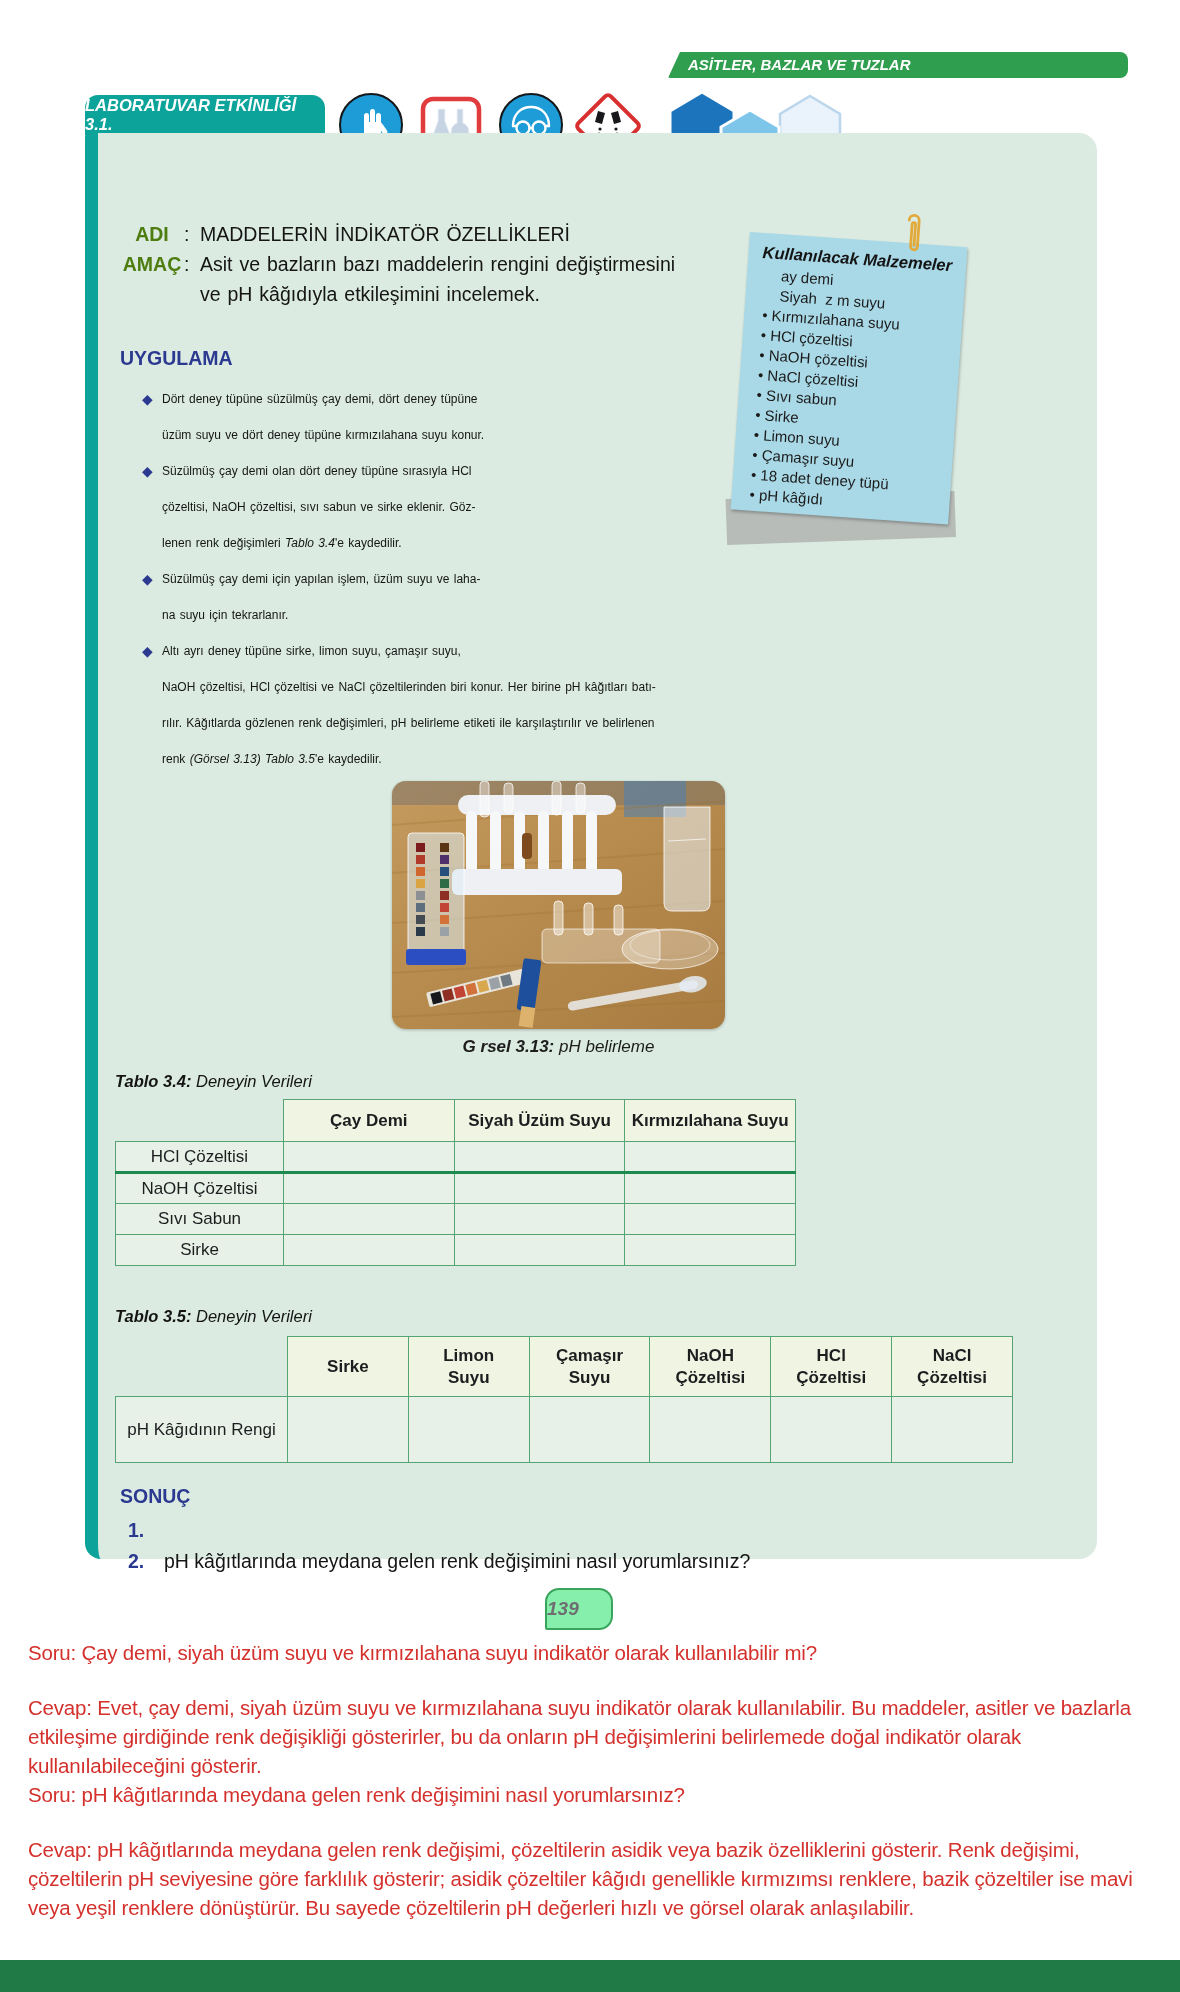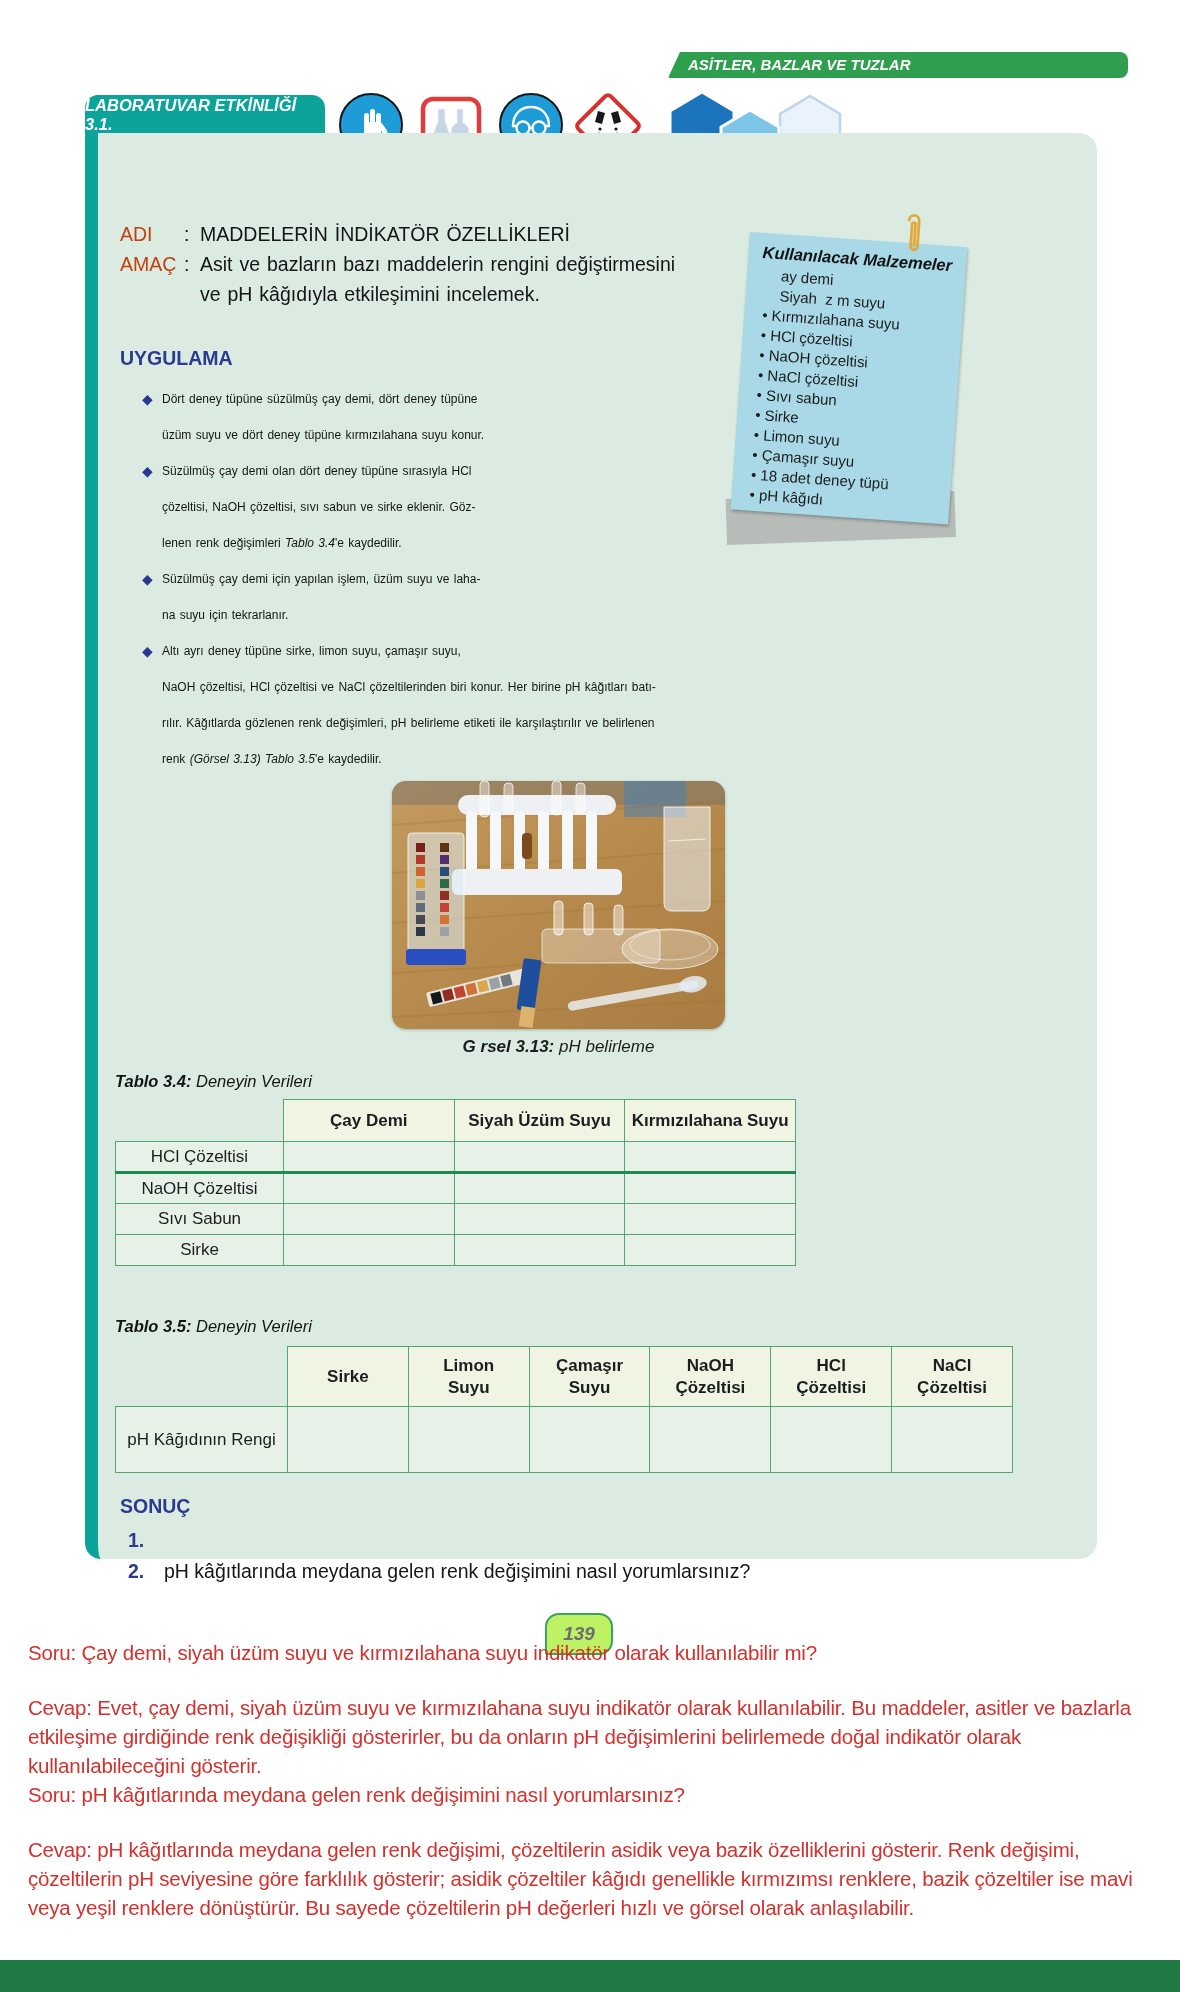--- a/index.html
+++ b/index.html
@@ -25,21 +25,21 @@
   .icon-corrosive{left:570px;top:88px;}
   .hexagons{left:664px;top:86px;}
 
   
   .card{position:absolute;left:85px;top:133px;width:1012px;height:1426px;background:#DBEBE1;
     border-left:13px solid #0BA39A;border-radius:4px 18px 18px 16px;box-sizing:border-box;
     padding:26px 30px 0 22px;color:#151515;}
 
   .meta{margin-top:60px;}
   .meta-row{display:flex;font-size:19.5px;line-height:30px;}
-  .meta-label{width:64px;font-weight:normal;color:#c2410c;flex:none;}
+  .meta-label{width:64px;font-weight:bold;color:#4d7c0f;flex:none;text-align:center;}
   .meta-colon{width:16px;flex:none;}
   .meta-value{flex:1;word-spacing:1.5px;}
 
   .section-heading{margin-top:34px;font-size:19.5px;line-height:30px;font-weight:bold;color:#2B3990;}
 
   .steps{margin-top:8px;}
   .step{display:flex;padding-left:22px;}
   .diamond{width:20px;flex:none;color:#2B3990;font-size:14px;line-height:36px;}
   .step-text{font-size:12px;line-height:36px;word-spacing:1px;}
   .step-text i{font-style:italic;}
@@ -58,21 +58,21 @@
   .paperclip{position:absolute;top:-36px;right:42px;}
 
   
   .photo{margin:4px 0 0 272px;width:333px;height:248px;border-radius:14px;overflow:hidden;
     box-shadow:0 1px 3px rgba(0,0,0,.25);}
   .fig-caption{width:333px;margin:6px 0 0 272px;text-align:center;font-size:17px;line-height:24px;color:#1c1c1c;}
   .bi{font-weight:bold;font-style:italic;text-align:right;}
   .it{font-style:italic;}
 
   .tbl-label{margin:10px 0 0 -5px;font-size:16.5px;line-height:24px;color:#141414;}
-  .tbl-label.second{margin-top:48px;}
+  .tbl-label.second{margin-top:38px;}
 
   .dtable{border-collapse:collapse;table-layout:fixed;margin-left:-5px;border-radius:6px;}
   .dtable td,.dtable th{border:1.6px solid #55A473;padding:0 4px;text-align:center;
     vertical-align:middle;color:#1c1d1f;box-sizing:border-box;}
   .dtable td.corner{border:none;background:transparent;}
   .dtable th.colhead{background:#F0F4E2;font-weight:bold;font-size:17px;}
   .dtable th.rowhead{background:#E7F1E7;font-weight:normal;font-size:17px;}
   .dtable td.empty{background:#E7F1E7;}
   #table34{width:681px;margin-top:6px;}
   #table34 col.labelcol{width:168px;}
@@ -84,23 +84,23 @@
   #table35 thead tr{height:60px;}
   #table35 tbody tr{height:66px;}
   #table35 th.colhead{line-height:22px;}
   #table35 th.rowhead{line-height:24px;}
 
   .results{margin-top:4px;}
   .result-item{display:flex;padding-left:8px;font-size:19.5px;line-height:31px;}
   .result-num{width:36px;flex:none;font-weight:bold;color:#2B3990;}
 
   
-  .page-badge{position:absolute;left:545px;top:1588px;width:64px;height:38px;background:#bef264;
+  .page-badge{position:absolute;left:545px;top:1588px;width:64px;height:38px;background:#86efac;
     border:2.5px solid #3AA45C;border-radius:14px 14px 14px 2px;display:flex;align-items:center;
-    justify-content:center;font-style:italic;font-weight:bold;font-size:19px;color:#6e6e71;margin-top:25px;}
+    font-style:italic;font-weight:bold;font-size:19px;color:#6e6e71;}
 
   
   .qa{position:absolute;left:28px;top:1638px;width:1130px;color:#D4302C;
       font-size:20.5px;line-height:29px;letter-spacing:-0.2px;}
   .qa p{margin:0;}
   .qa .sp{height:26px;}
 
   .bottom-bar{position:absolute;left:0;top:1960px;width:1180px;height:32px;background:#1F7A45;}
 </style>
 </head>

